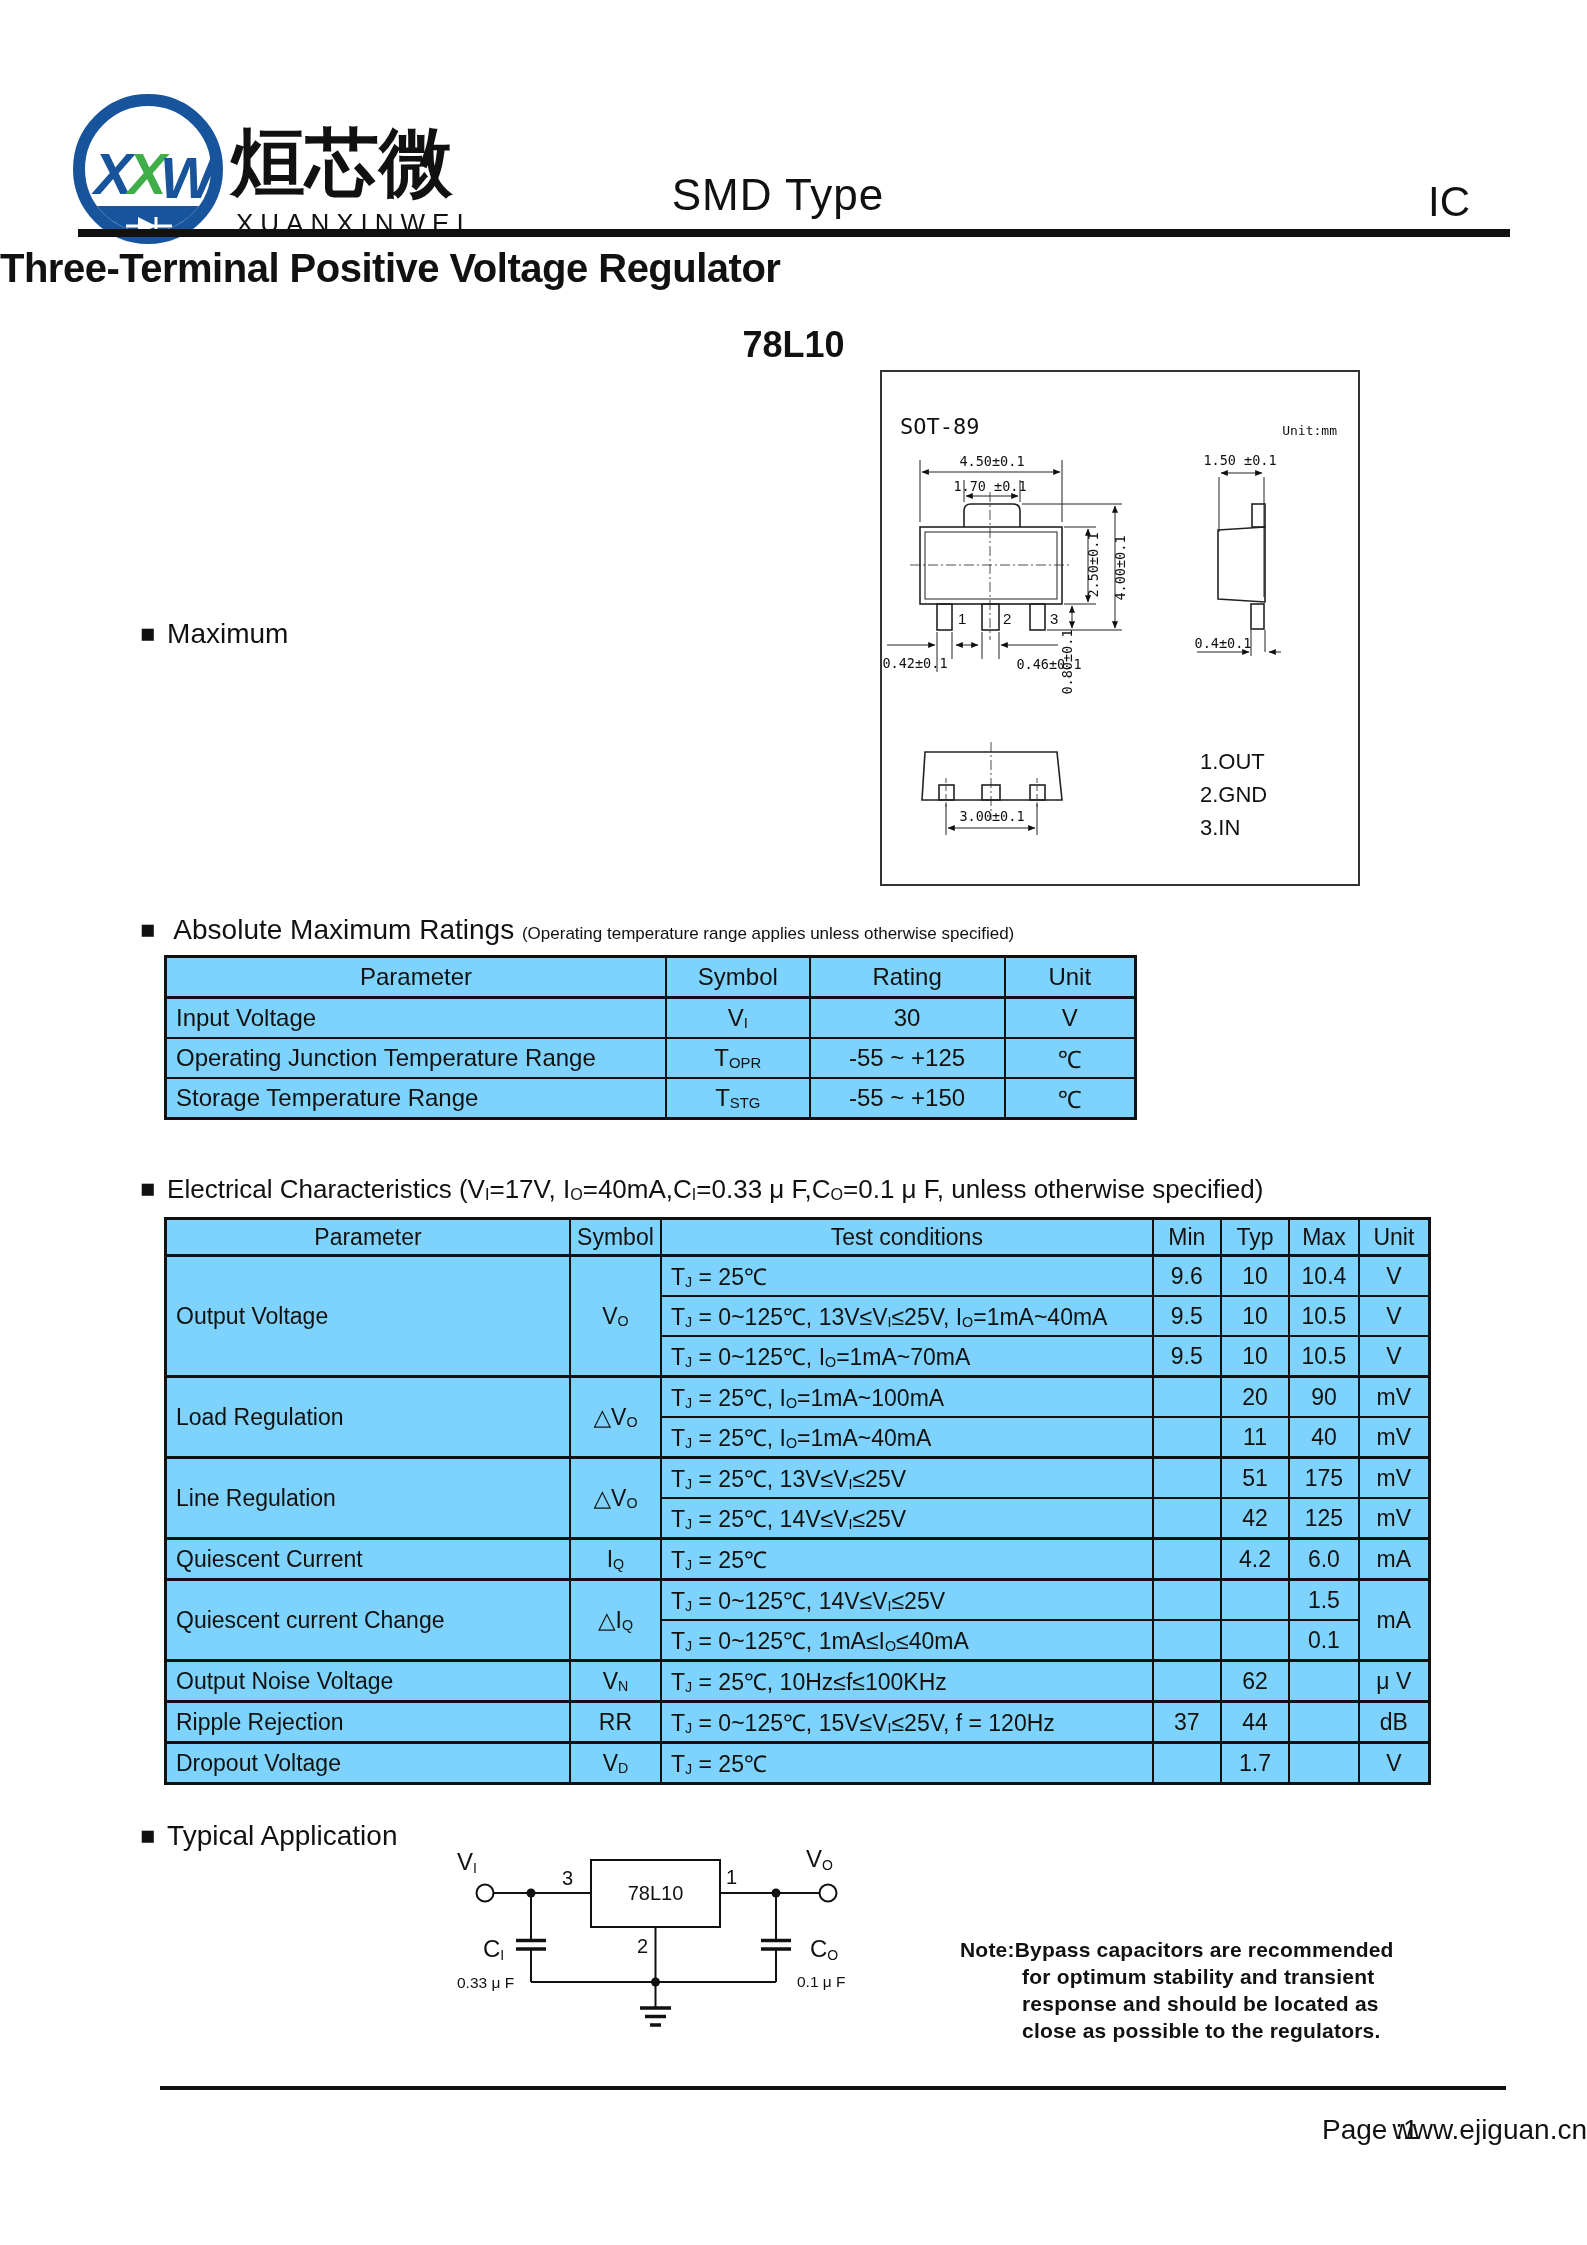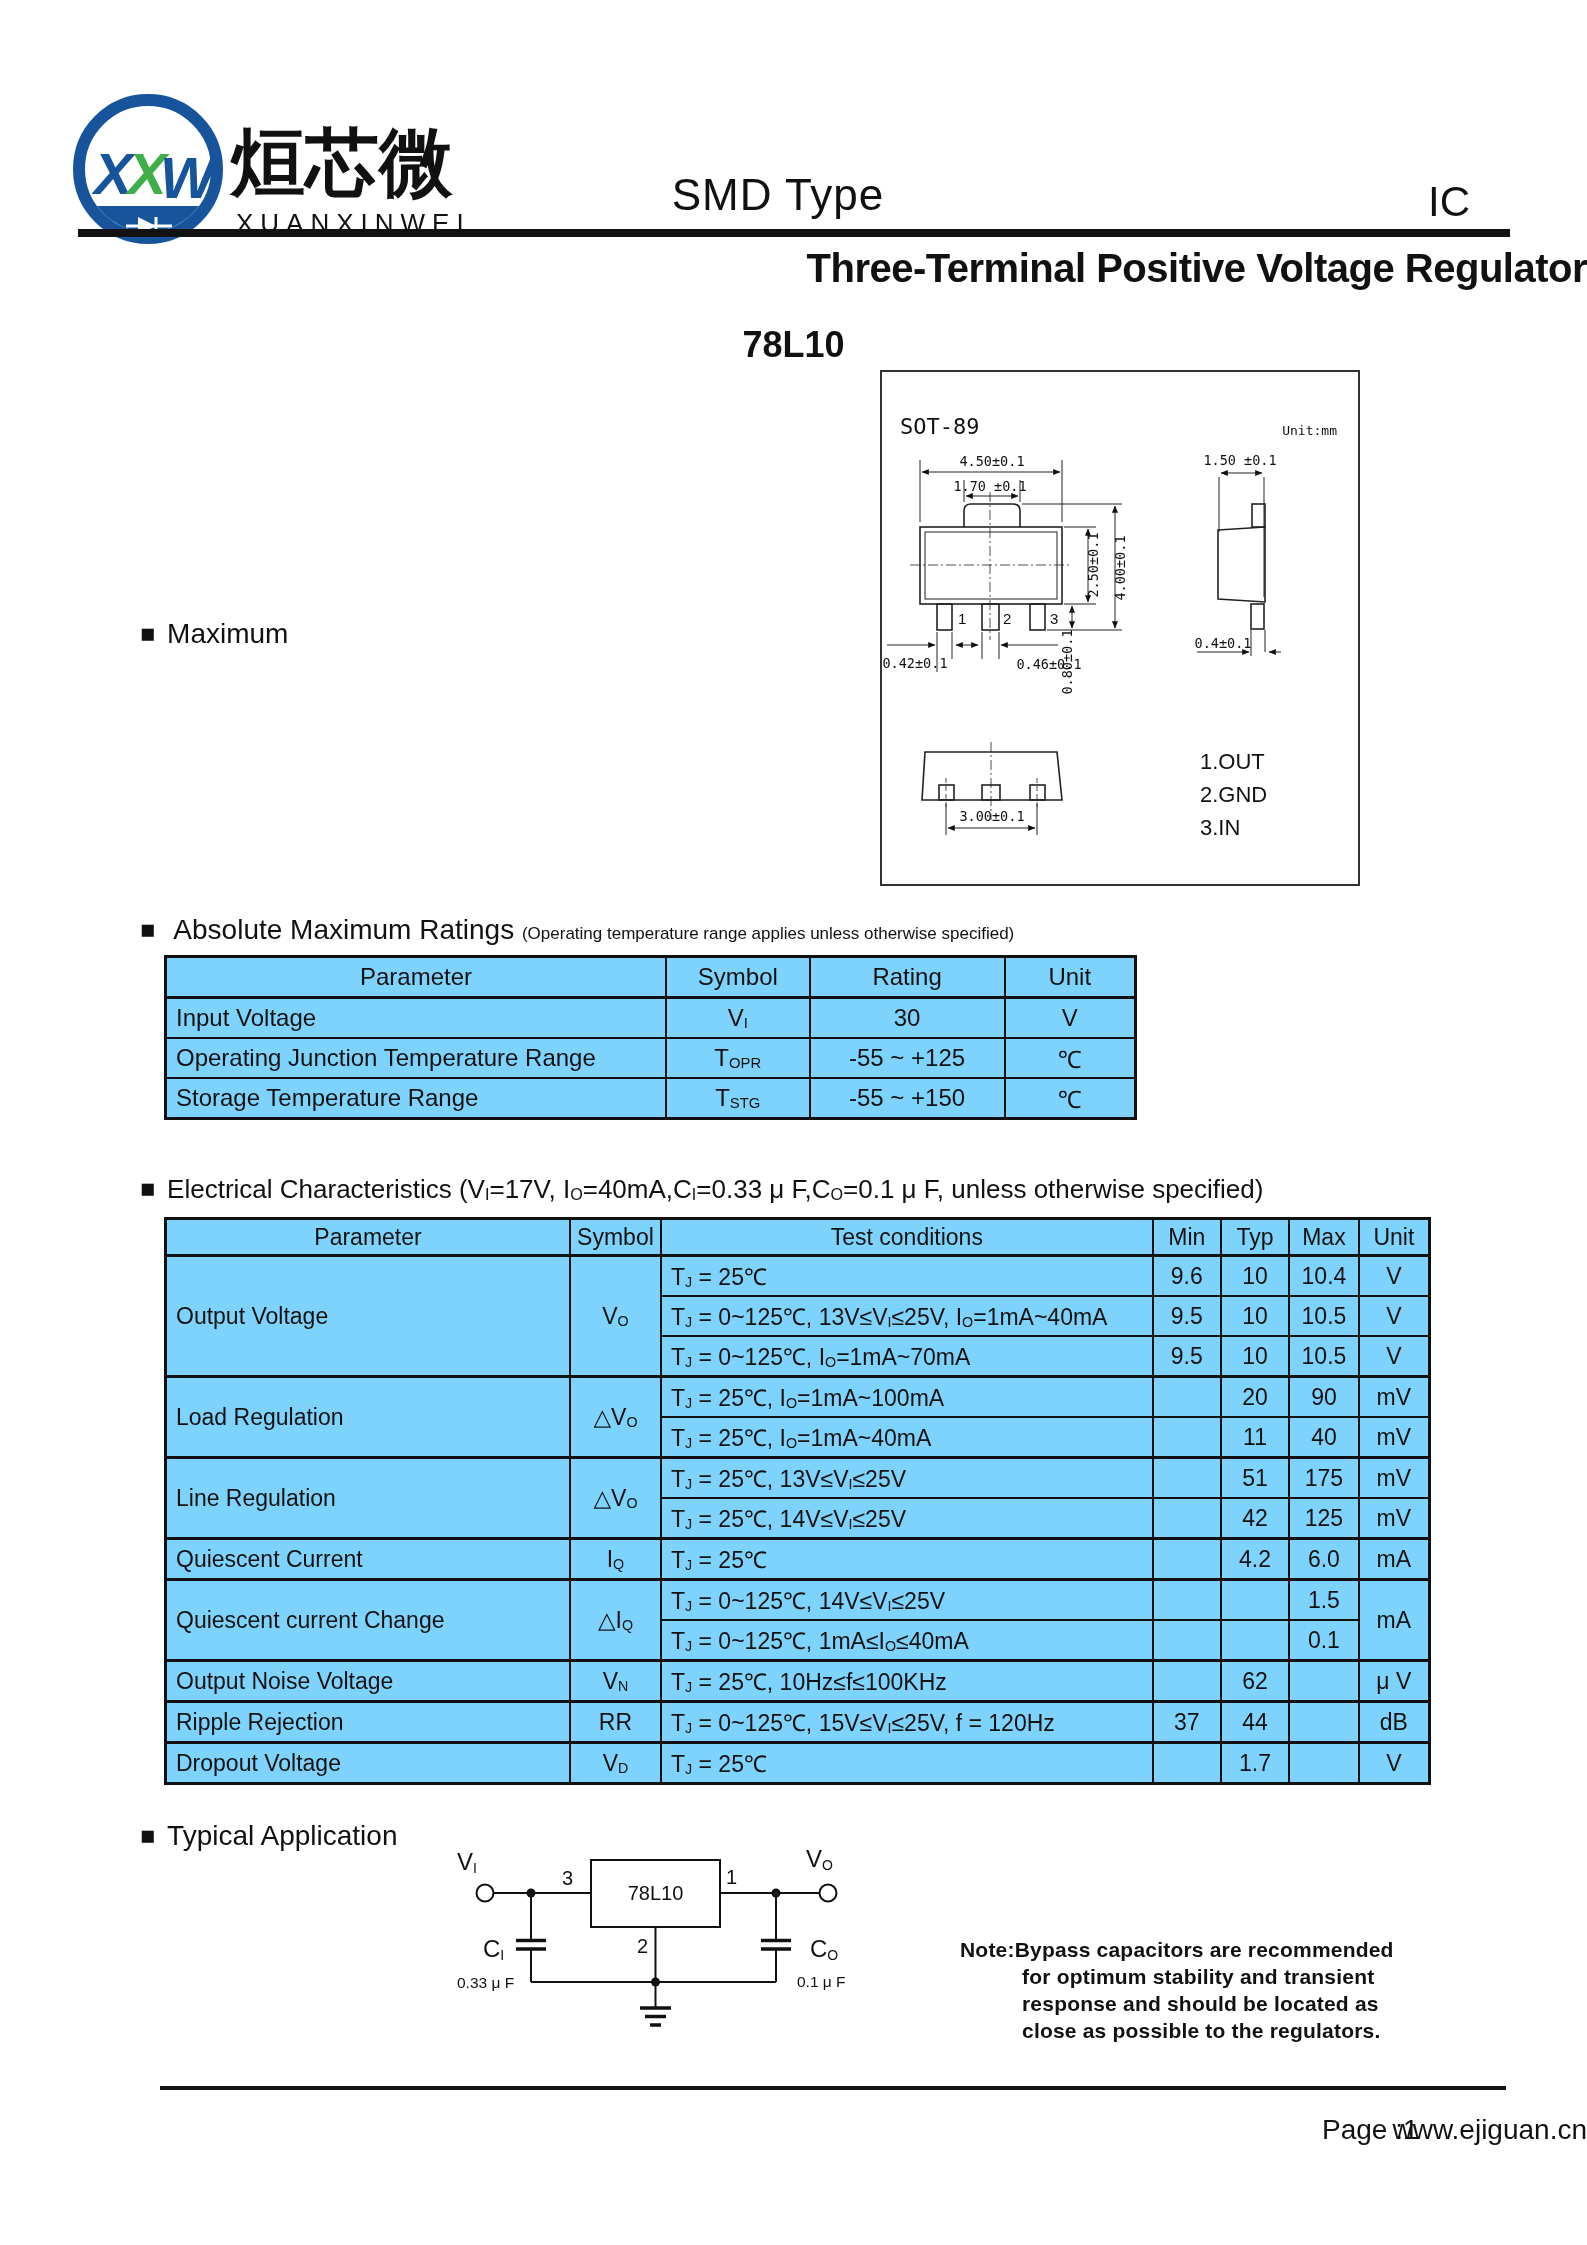--- a/index.html
+++ b/index.html
@@ -11,21 +11,21 @@
   .abs{position:absolute}
   sub{font-size:0.62em;vertical-align:-0.14em;line-height:0}
 
   
   #logo{left:68px;top:90px;width:430px;height:160px}
   #smd-type{left:578px;top:170px;width:400px;text-align:center;font-size:44px;letter-spacing:1px}
   #ic-label{left:1428px;top:178px;font-size:42px}
   #header-rule{left:78px;top:229px;width:1432px;height:8px;background:#111}
 
   
-  #doc-title{left:0;top:246px;width:1587px;text-align:right;font-size:40px;font-weight:bold;letter-spacing:-0.5px}
+  #doc-title{left:0;top:246px;width:1587px;text-align:left;font-size:40px;font-weight:bold;letter-spacing:-0.5px}
   #part-number{left:0;top:324px;width:1587px;text-align:center;font-size:36px;font-weight:bold}
 
   
   #pkg-box{left:880px;top:370px;width:476px;height:512px;border:2px solid #333}
   #pkg-box svg{display:block}
   .pkg-line{stroke:#222;fill:none;stroke-width:1.6}
   .pkg-thin{stroke:#222;fill:none;stroke-width:1}
   .dimtxt{font-family:"DejaVu Sans Mono",monospace;font-size:13.5px;fill:#111}
   .pkgname{font-family:"DejaVu Sans Mono",monospace;font-size:22px;fill:#111}
   .unittxt{font-family:"DejaVu Sans Mono",monospace;font-size:13px;fill:#111}

